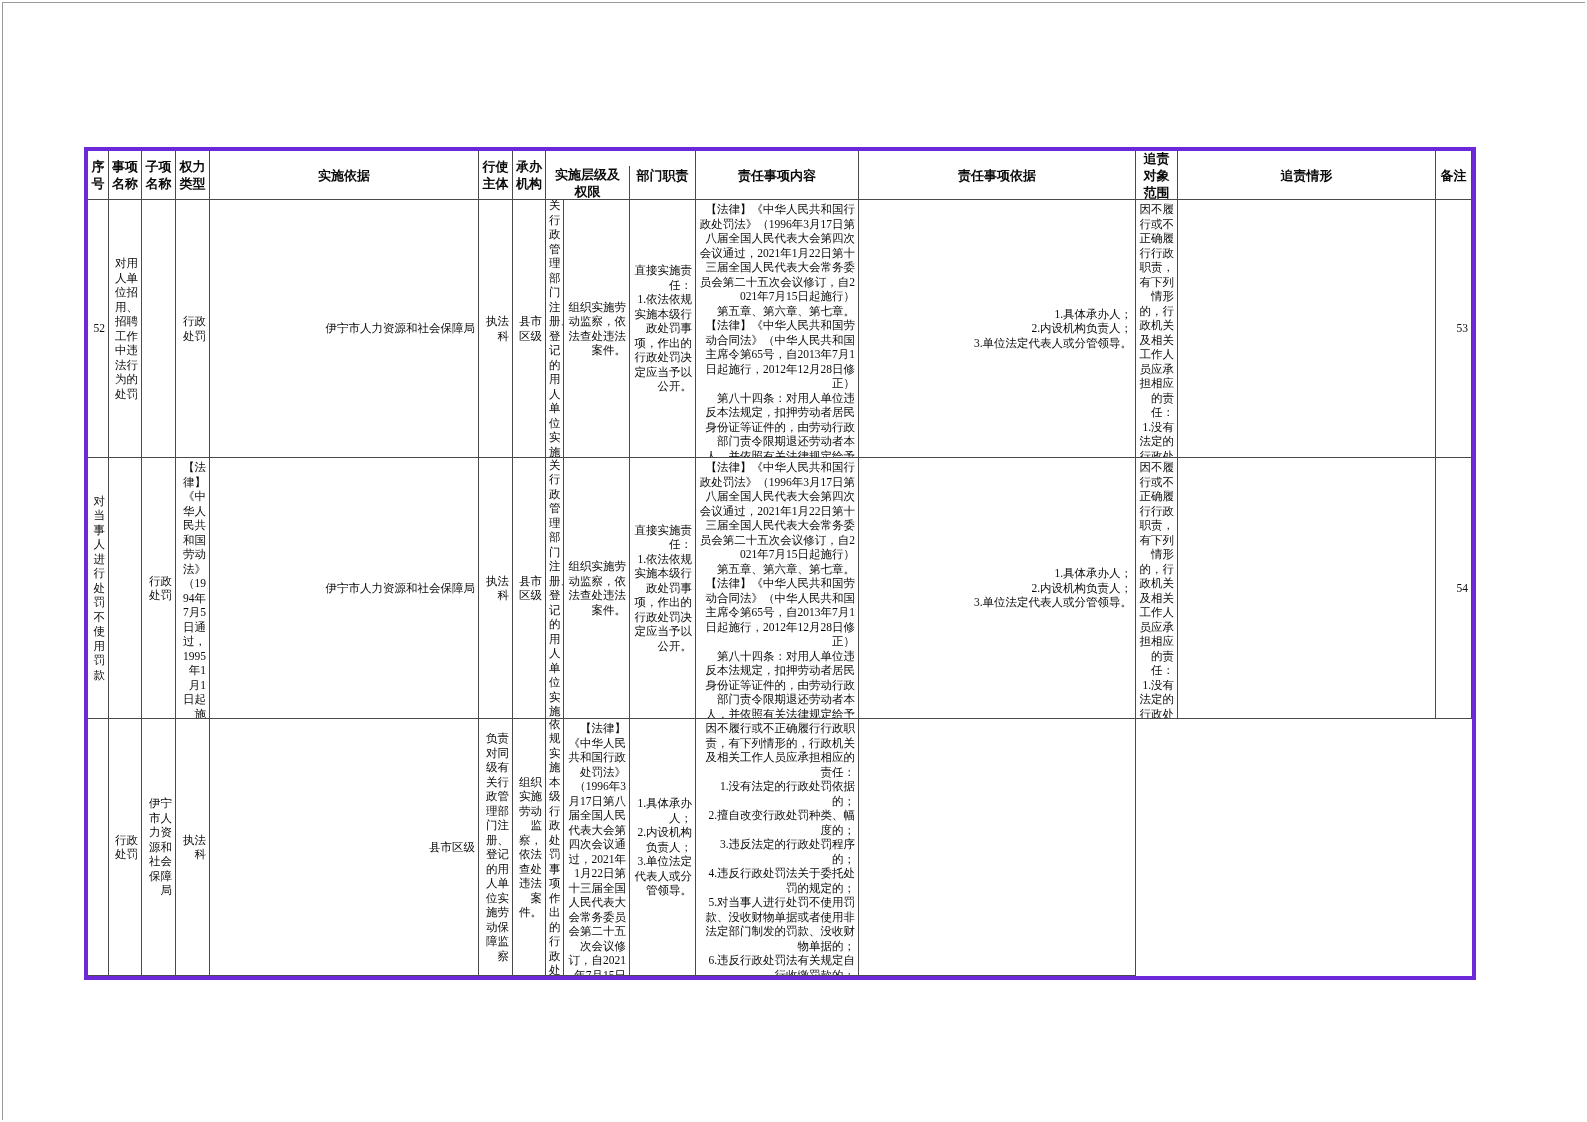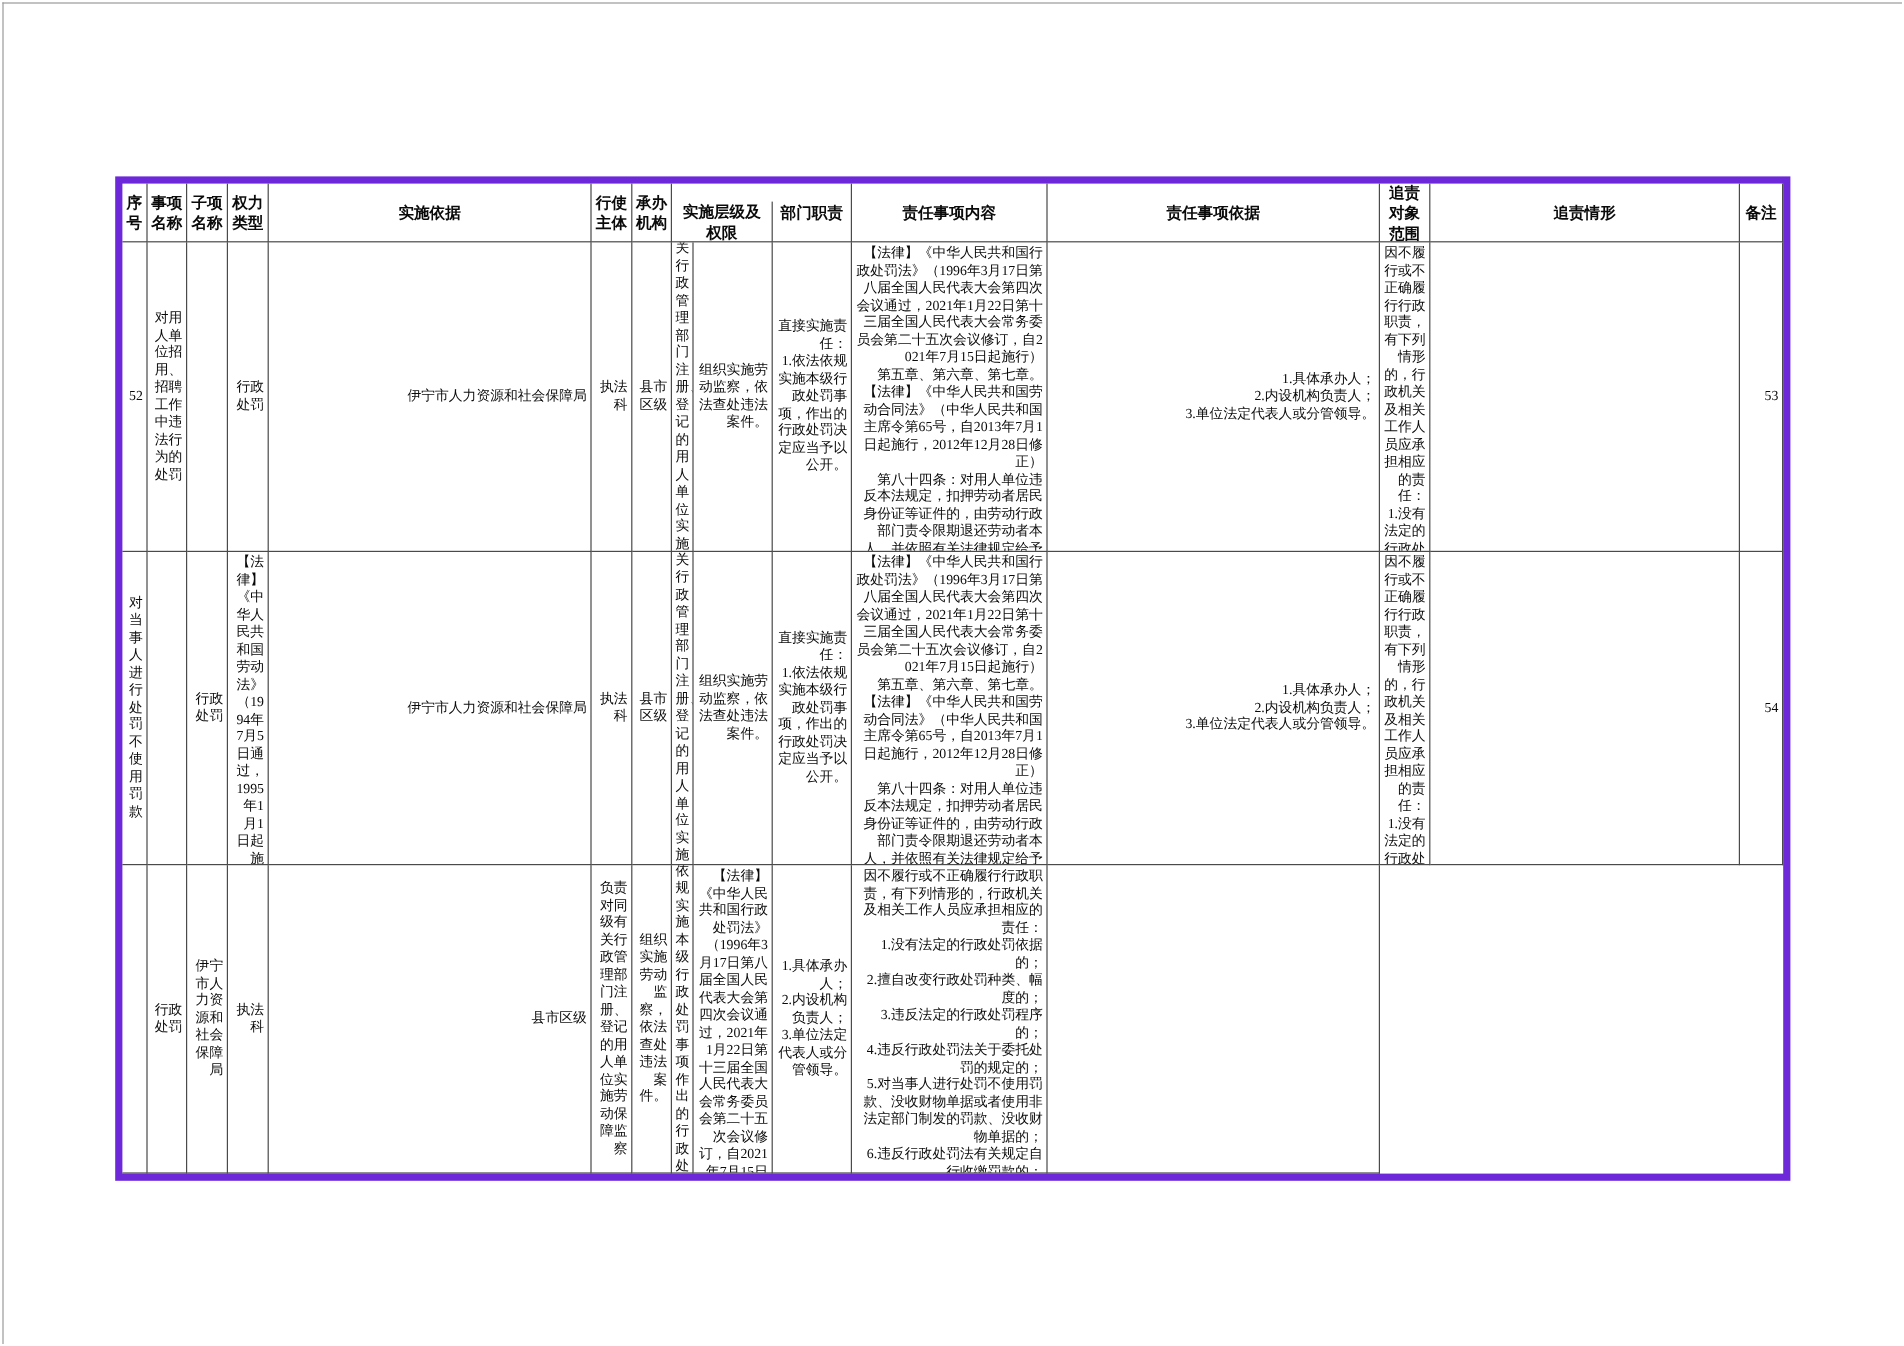--- a/index.html
+++ b/index.html
@@ -3,25 +3,25 @@
 <meta charset="utf-8">
 <style>
   html,body{margin:0;padding:0;background:#fff;}
   .page{
     position:relative;width:1587px;height:1122px;background:#ffffff;overflow:hidden;
     font-family:"Liberation Serif","DejaVu Serif",serif;color:#000;
   }
   .edge-top{position:absolute;left:2px;top:2px;width:1583px;height:0;border-top:1px solid #9a9a9a;}
   .edge-left{position:absolute;left:2px;top:2px;height:1118px;width:0;border-left:1px solid #9a9a9a;}
   .tbl{
-    position:absolute;left:96px;top:147px;
+    position:absolute;left:84px;top:147px;
     display:grid;
     grid-template-columns:21px 33px 34px 34px 269px 34px 33px 18px 66px 66px 163px 277px 42px 258px 36px;
     grid-template-rows:49px 258px 261px 257px;
-    border:6px solid #6d28d9;
+    border:4px solid #6d28d9;
     background:#fff;
   }
   .cell{
     box-sizing:border-box;
     border-right:1px solid #4a4a4a;
     border-bottom:1px solid #4a4a4a;
     overflow:hidden;
     display:flex;flex-direction:column;justify-content:center;
     padding:1px 3px;
     font-size:11.5px;line-height:14.5px;

